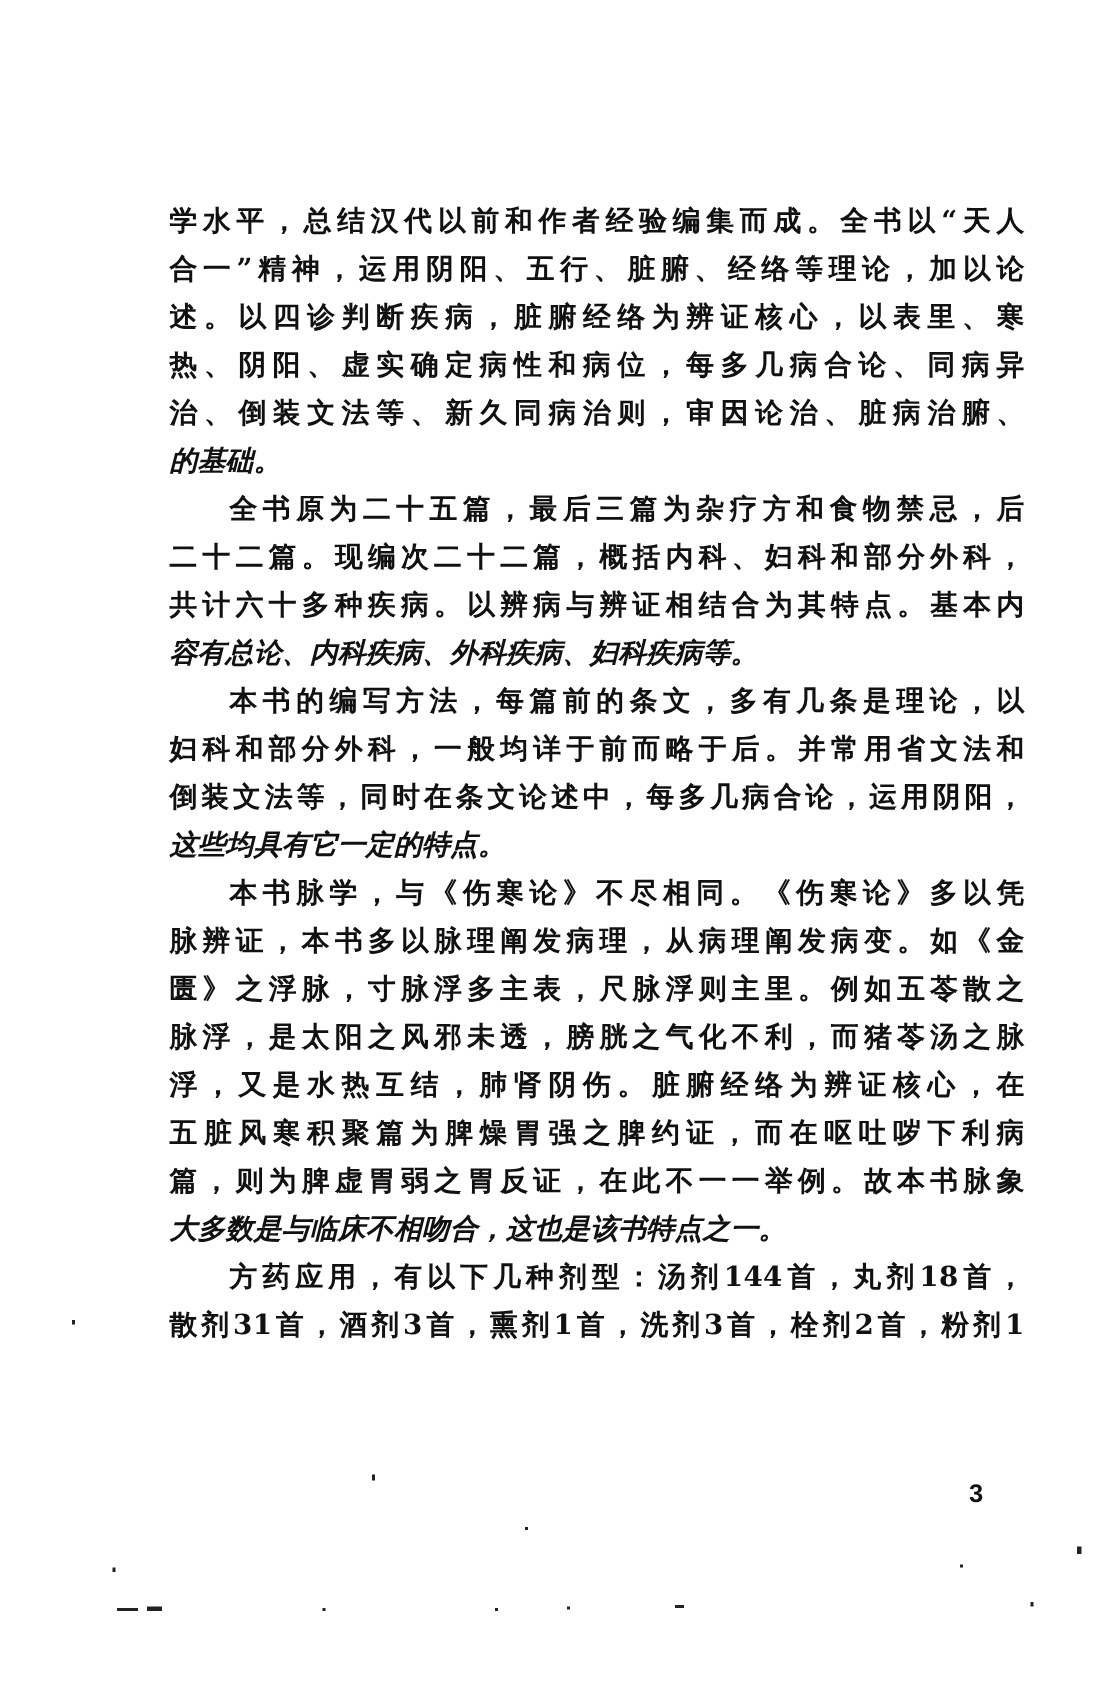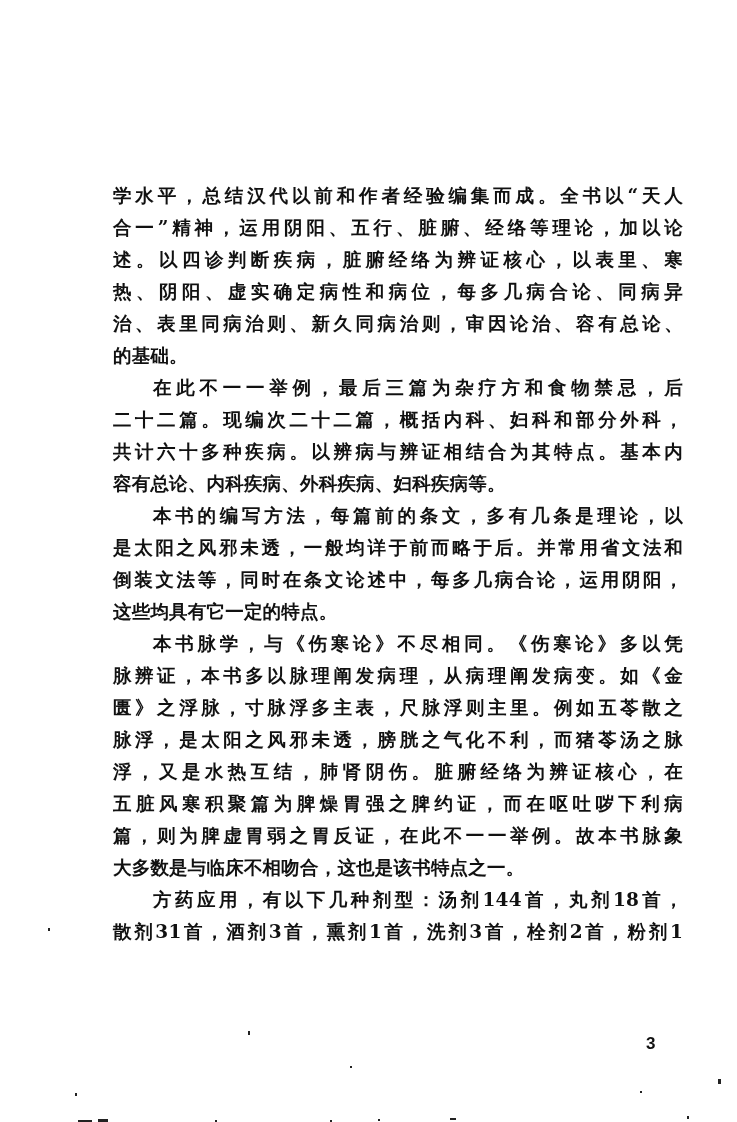--- a/index.html
+++ b/index.html
@@ -13,41 +13,41 @@
       position: relative;
       overflow: hidden;
       font-family: "DejaVu Serif", "Liberation Serif", serif;
       color: #111111;
     }
     .page {
       position: absolute;
       left: 0; top: 0;
       width: 737px; height: 894px;
       background: #ffffff;
-      margin-top: 48px;
     }
     .body-text {
       position: absolute;
       left: 113px;
       top: 132px;
       width: 570px;
     }
     .line {
       display: block;
       height: 32px;
       line-height: 32px;
       font-size: 18.5px;
       font-weight: bold;
       white-space: nowrap;
       text-align: justify;
       text-align-last: justify;
       letter-spacing: 0.2px;
     }
     .line.last {
       text-align-last: left;
+      font-style: italic;
     }
     .line.indent {
       padding-left: 40px;
       box-sizing: border-box;
     }
     .page-number {
       position: absolute;
       left: 646px;
       top: 986px;
       font-size: 17px;
@@ -63,34 +63,34 @@
 <body>
 
 <div class="page">
   <div class="body-text">
 
     <div>
       <span class="line">学水平，总结汉代以前和作者经验编集而成。全书以“天人</span>
       <span class="line">合一”精神，运用阴阳、五行、脏腑、经络等理论，加以论</span>
       <span class="line">述。以四诊判断疾病，脏腑经络为辨证核心，以表里、寒</span>
       <span class="line">热、阴阳、虚实确定病性和病位，每多几病合论、同病异</span>
-      <span class="line">治、表里同病治则、新久同病治则，审因论治、容有总论、</span>
+      <span class="line">治、倒装文法等、新久同病治则，审因论治、脏病治腑、</span>
       <span class="line last">的基础。</span>
     </div>
 
     <div>
-      <span class="line indent">在此不一一举例，最后三篇为杂疗方和食物禁忌，后</span>
+      <span class="line indent">全书原为二十五篇，最后三篇为杂疗方和食物禁忌，后</span>
       <span class="line">二十二篇。现编次二十二篇，概括内科、妇科和部分外科，</span>
       <span class="line">共计六十多种疾病。以辨病与辨证相结合为其特点。基本内</span>
       <span class="line last">容有总论、内科疾病、外科疾病、妇科疾病等。</span>
     </div>
 
     <div>
       <span class="line indent">本书的编写方法，每篇前的条文，多有几条是理论，以</span>
-      <span class="line">是太阳之风邪未透，一般均详于前而略于后。并常用省文法和</span>
+      <span class="line">妇科和部分外科，一般均详于前而略于后。并常用省文法和</span>
       <span class="line">倒装文法等，同时在条文论述中，每多几病合论，运用阴阳，</span>
       <span class="line last">这些均具有它一定的特点。</span>
     </div>
 
     <div>
       <span class="line indent">本书脉学，与《伤寒论》不尽相同。《伤寒论》多以凭</span>
       <span class="line">脉辨证，本书多以脉理阐发病理，从病理阐发病变。如《金</span>
       <span class="line">匮》之浮脉，寸脉浮多主表，尺脉浮则主里。例如五苓散之</span>
       <span class="line">脉浮，是太阳之风邪未透，膀胱之气化不利，而猪苓汤之脉</span>
       <span class="line">浮，又是水热互结，肺肾阴伤。脏腑经络为辨证核心，在</span>

